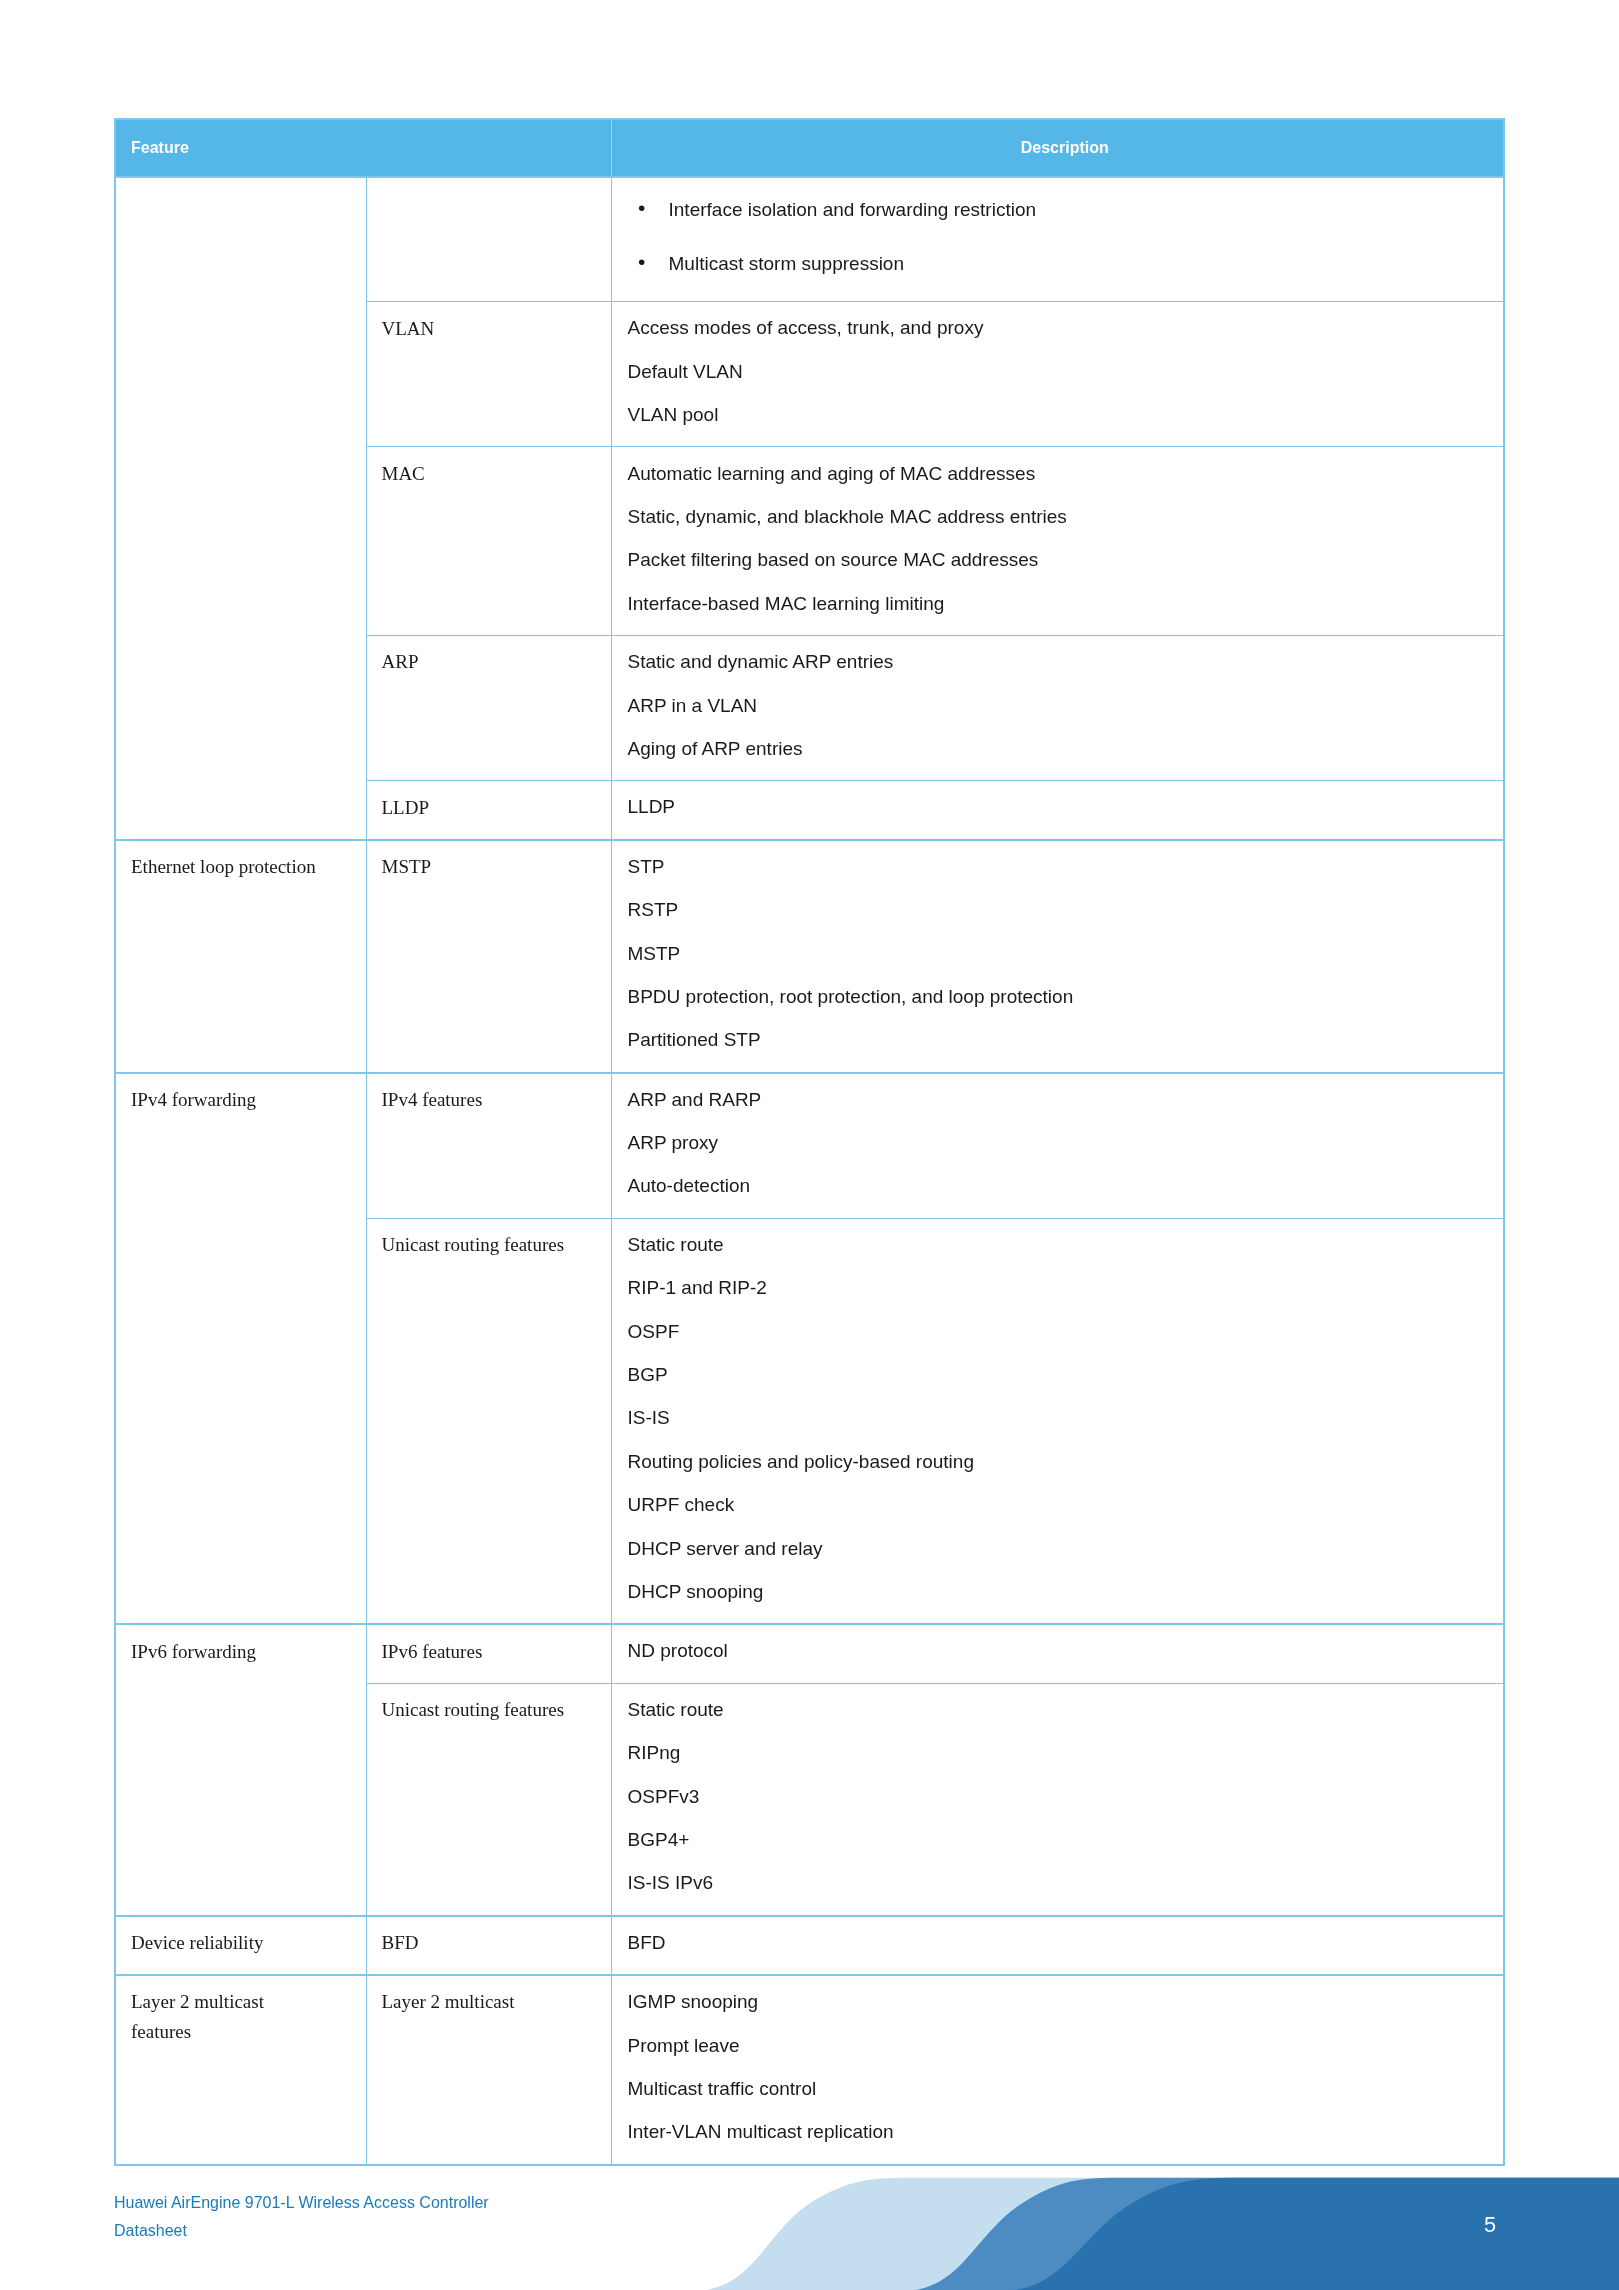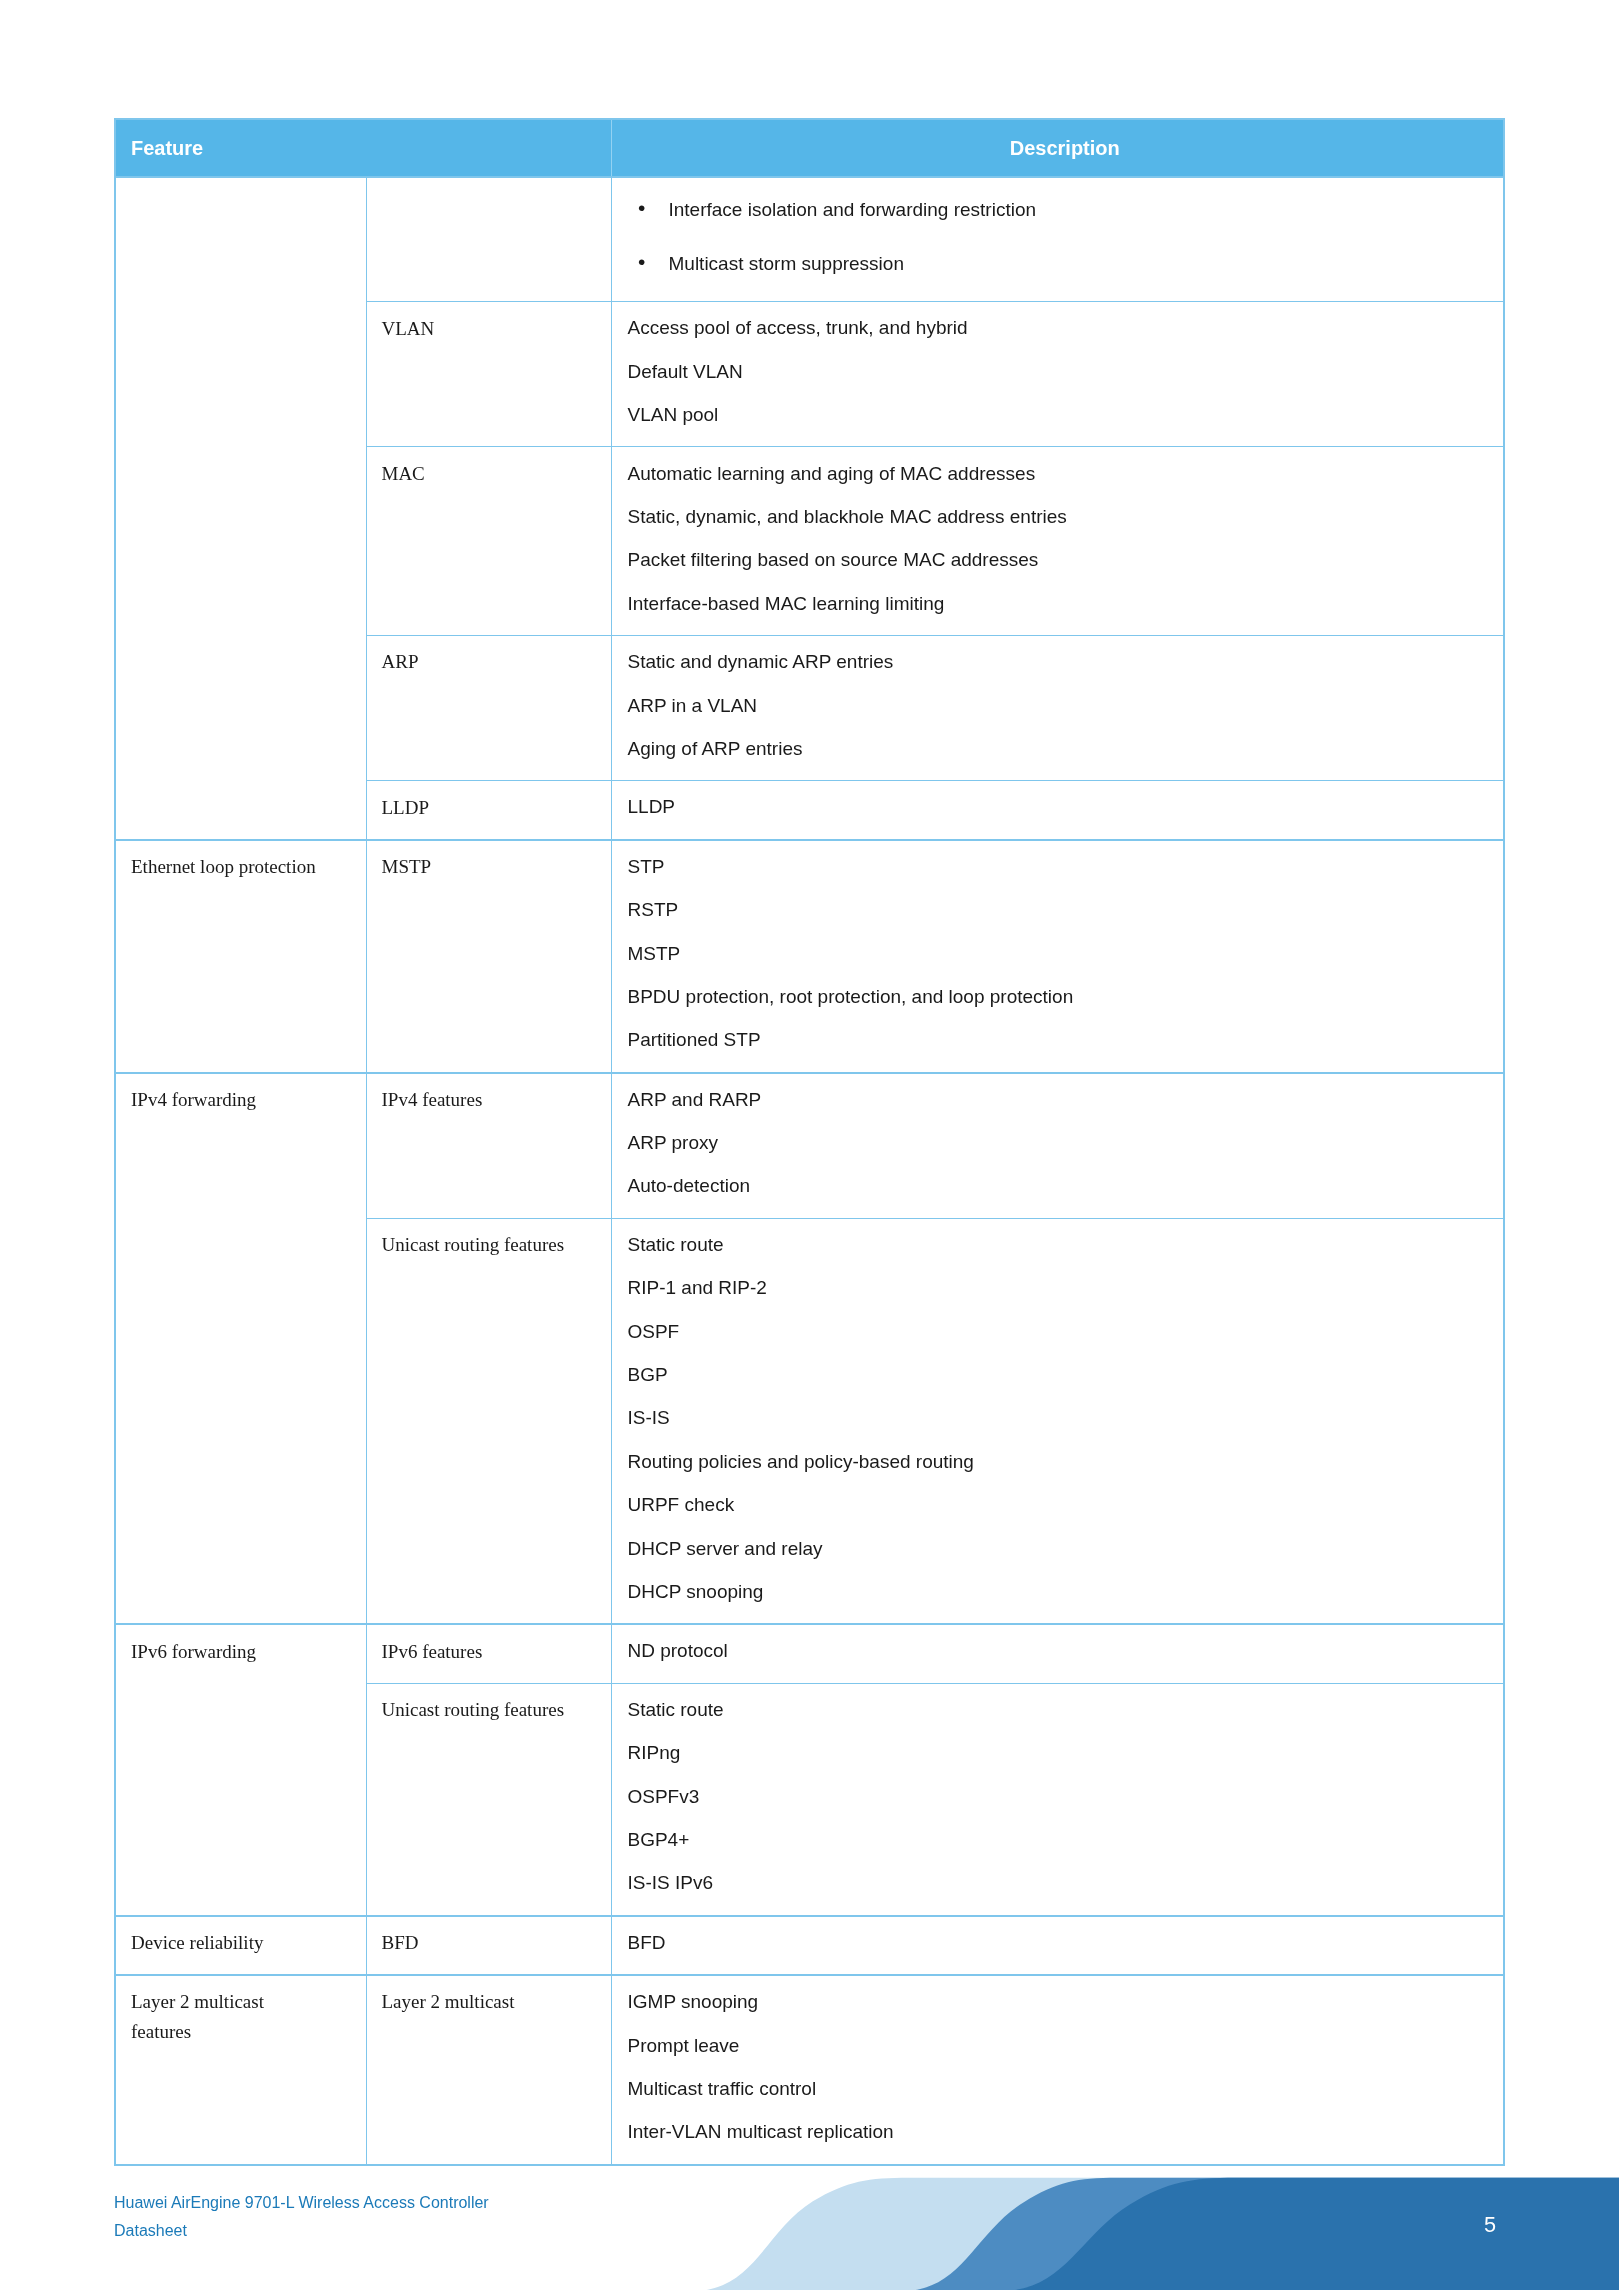--- a/index.html
+++ b/index.html
@@ -18,21 +18,21 @@
     left: 114px;
     top: 118px;
     width: 1391px;
     border-collapse: collapse;
     table-layout: fixed;
     border: 2.8px solid var(--border-blue);
   }
   table.feature-table th {
     background: var(--header-bg);
     color: #ffffff;
-    font-size: 20px;
+    font-size: 16px;
     font-weight: bold;
     text-align: left;
     height: 56px;
     padding: 0 0 0 15px;
     vertical-align: middle;
     border: 0;
   }
   table.feature-table th + th { border-left: 1.9px solid var(--header-divider); text-align: center; }
 
   table.feature-table td {
@@ -115,21 +115,21 @@
           <td class="col-feature" rowspan="5"></td>
           <td class="col-sub"></td>
           <td class="col-desc">
             <div class="desc-line bullet"><span class="bullet-glyph">•</span><span>Interface isolation and forwarding restriction</span></div>
             <div class="desc-line bullet"><span class="bullet-glyph">•</span><span>Multicast storm suppression</span></div>
           </td>
         </tr>
         <tr>
           <td class="col-sub">VLAN</td>
           <td class="col-desc">
-            <div class="desc-line">Access pool of access, trunk, and hybrid</div>
+            <div class="desc-line">Access modes of access, trunk, and proxy</div>
             <div class="desc-line">Default VLAN</div>
             <div class="desc-line">VLAN pool</div>
           </td>
         </tr>
         <tr>
           <td class="col-sub">MAC</td>
           <td class="col-desc">
             <div class="desc-line">Automatic learning and aging of MAC addresses</div>
             <div class="desc-line">Static, dynamic, and blackhole MAC address entries</div>
             <div class="desc-line">Packet filtering based on source MAC addresses</div>

